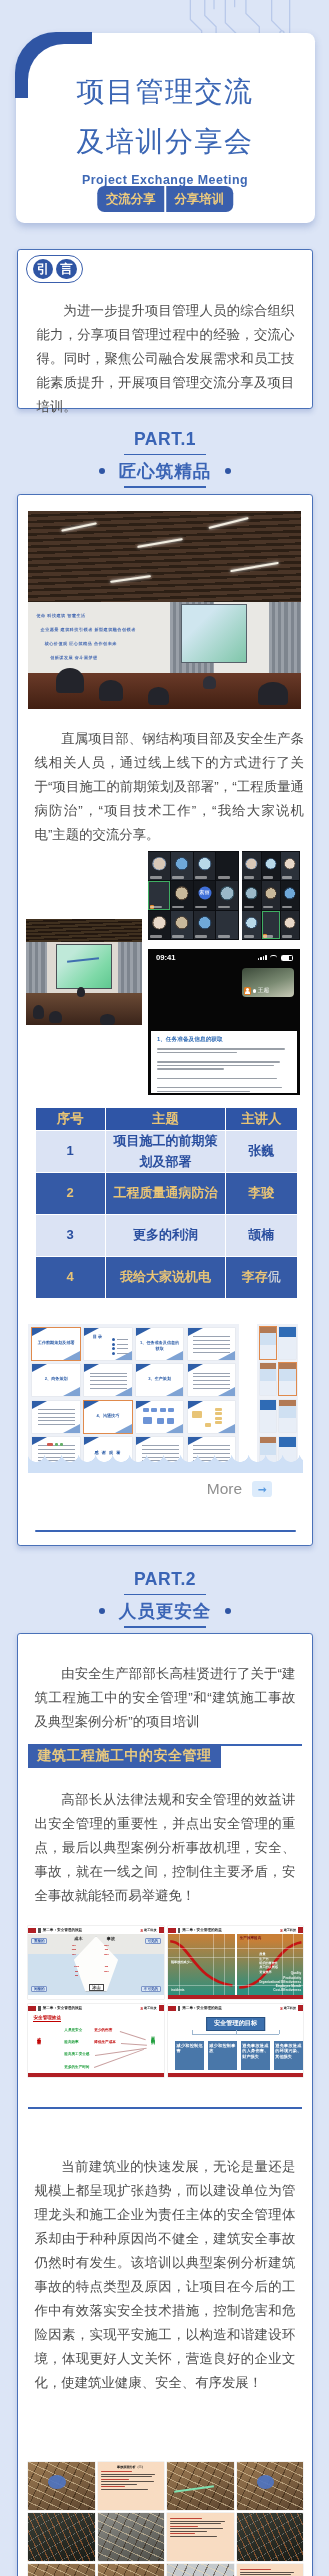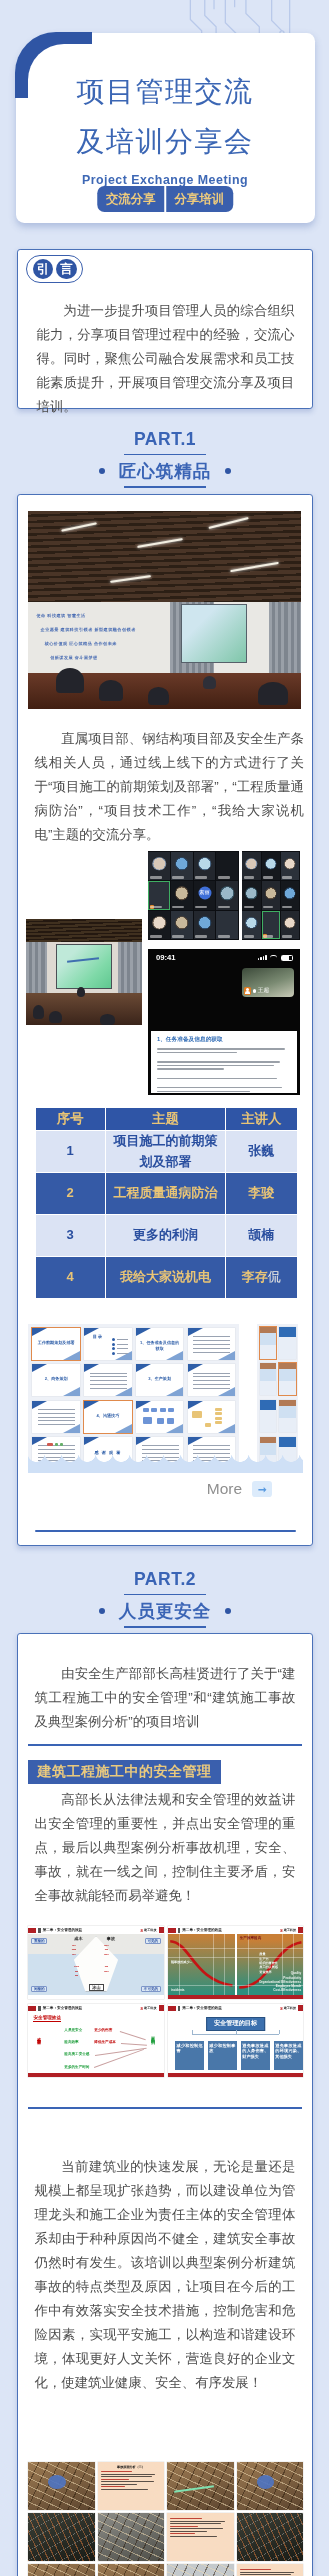--- a/index.html
+++ b/index.html
@@ -589,21 +589,21 @@
       <span class="part-title">人员更安全</span>
       <span class="part-dot"></span>
     </div>
     <div class="part-line"></div>
   </div>
 
   <div id="card2" class="card">
     <div class="para" style="position:absolute;left:16.5px;right:16.5px;top:28px">由安全生产部部长高桂贤进行了关于“建筑工程施工中的安全管理”和“建筑施工事故及典型案例分析”的项目培训</div>
 
     <div class="hline" style="top:110px"></div>
-    <div class="hbox" style="top:126px">建筑工程施工中的安全管理</div>
+    <div class="hbox" style="top:110px">建筑工程施工中的安全管理</div>
 
     <div class="para" style="position:absolute;left:16.5px;right:16.5px;top:154px">高部长从法律法规和安全管理的效益讲出安全管理的重要性，并点出安全管理的重点，最后以典型案例分析事故机理，安全、事故，就在一线之间，控制住主要矛盾，安全事故就能轻而易举避免！</div>
 
     <div id="grid2">
 
       <div class="slide">
         <div class="shead">
             <span class="rb"></span>
             <span class="gb"></span>
             <span class="st">第二章：安全管理的效益</span>

